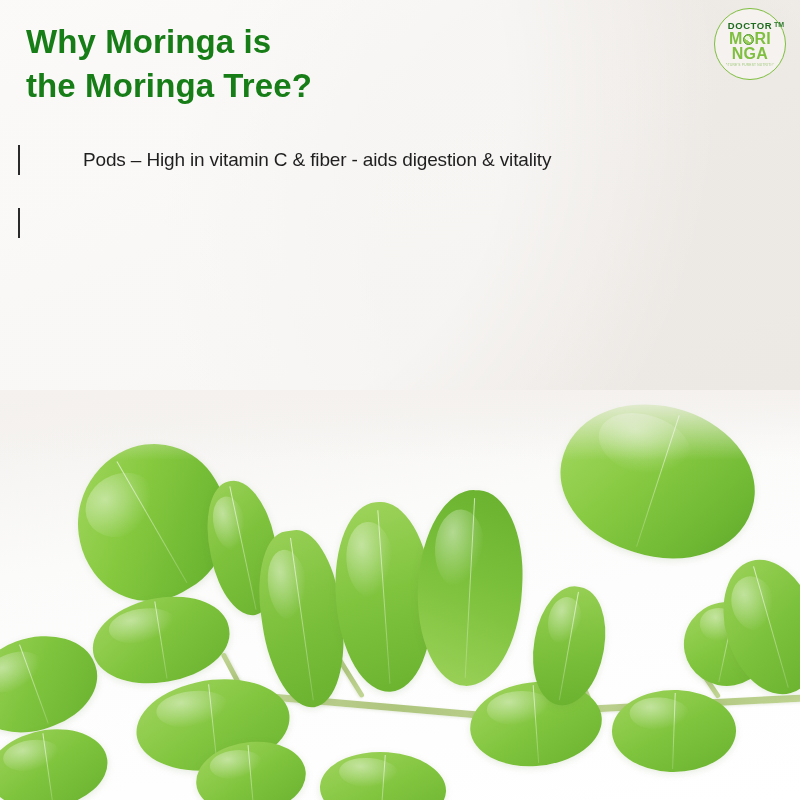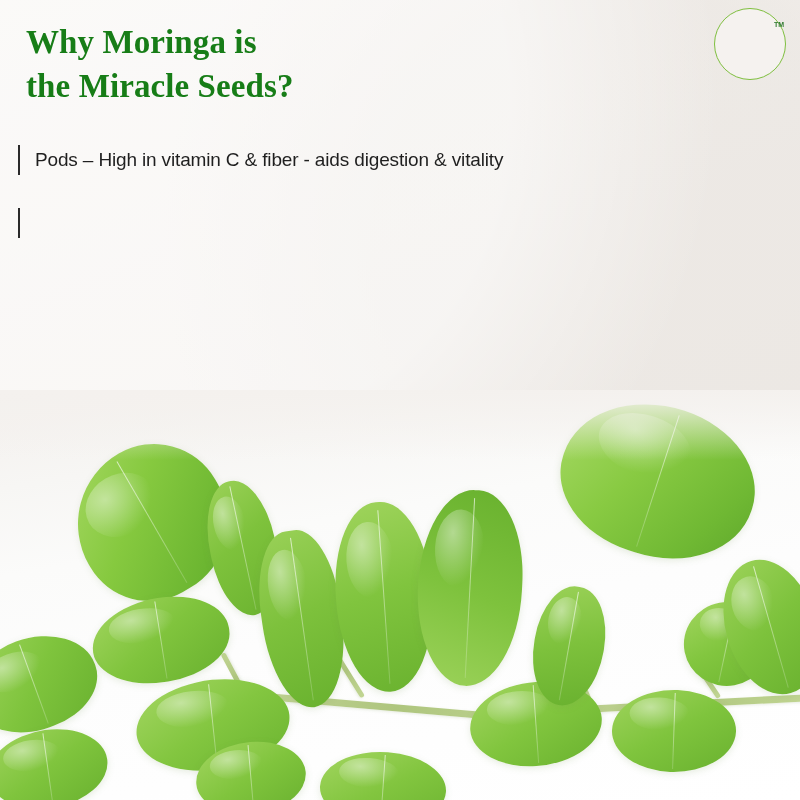--- a/index.html
+++ b/index.html
@@ -29,21 +29,21 @@
       linear-gradient(160deg, #f6f3f0 0%, #f2eeeb 45%, #efebe7 100%);
     pointer-events:none;
   }
 
   
   #title {
     position:absolute;
     left:26px; top:20px;
     width:430px;
     color:#177d17;
-    font-family:Liberation Serif, serif;
+    font-family:Liberation Sans, sans-serif;
     font-weight:700;
     font-size:33px;
     line-height:1.34;
     letter-spacing:.1px;
   }
   #title .line { display:block; white-space:nowrap; }
 
   
   #logo {
     position:absolute;
@@ -126,20 +126,21 @@
     width:2px; height:30px;
     background:#2a2a2a;
     margin-right:15px;
   }
   .bullet-text {
     font-family:"Liberation Sans", sans-serif;
     font-size:19px;
     color:#1f1f1f;
     letter-spacing:-.15px;
     white-space:nowrap;
+    margin-left:48px;
   }
 
   
   #photo {
     position:absolute;
     left:0; top:390px;
     width:800px; height:410px;
     background:
       linear-gradient(170deg, #f3f0ed 0%, #f7f6f4 18%, #fbfbfa 34%, #fdfdfd 55%, #ffffff 100%);
     overflow:hidden;
@@ -183,25 +184,35 @@
 </style>
 </head>
 <body>
 
 <div id="poster">
 
   <div id="paper-texture"></div>
 
   <div id="title">
     <span class="line">Why Moringa is</span>
-    <span class="line">the Miracle Seeds?</span>
+    <span class="line">the Moringa Tree?</span>
   </div>
 
   <div id="logo">
     <div id="logo-ring"></div>
+    <div id="logo-inner">
+      <div id="logo-doctor">DOCTOR</div>
+      <div class="logo-word">
+        <span>M</span>
+        <span class="leaf-o"></span>
+        <span>RI</span>
+      </div>
+      <div class="logo-word">NGA</div>
+      <div id="logo-tag">NATURE'S PUREST NUTRITION</div>
+    </div>
     <div id="logo-tm">TM</div>
   </div>
 
   <div id="bullets">
 
     <div class="bullet">
       <span class="bullet-bar"></span>
       <span class="bullet-text">Pods – High in vitamin C &amp; fiber - aids digestion &amp; vitality</span>
     </div>
 

